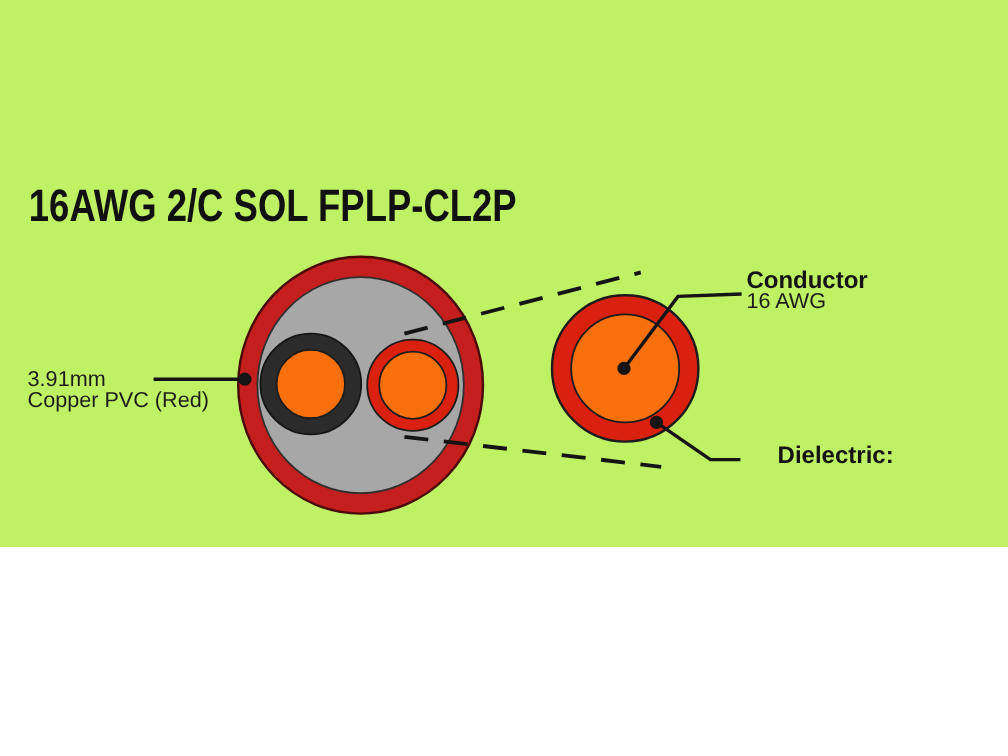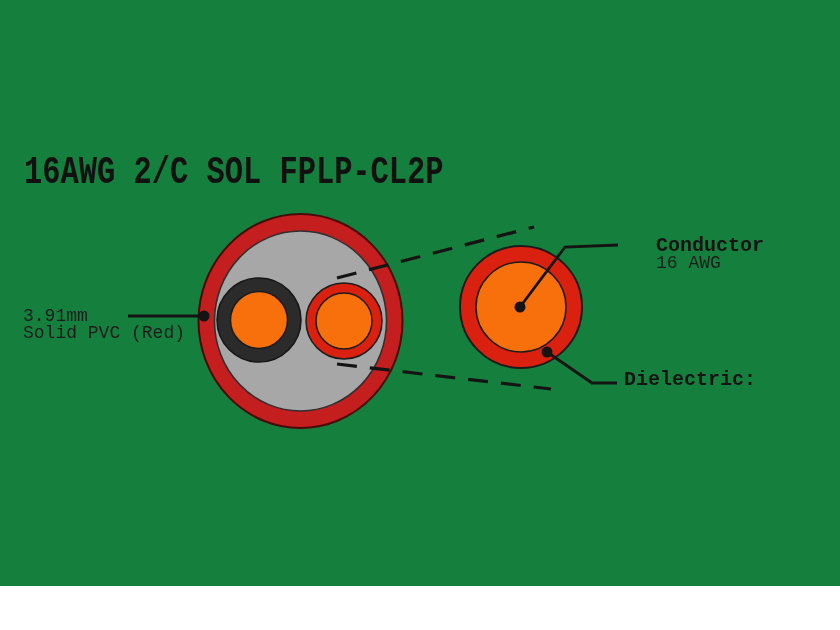--- a/index.html
+++ b/index.html
@@ -1,24 +1,23 @@
 <!DOCTYPE html>
 <html><head>
 <meta charset="utf-8">
 <style>
   * { margin: 0; padding: 0; box-sizing: border-box; }
   html, body { background: #ffffff; }
   body { font-family: "Liberation Sans", sans-serif; }
   .stage {
     position: relative;
     width: 840px;
-    height: 586px;
-    background: #15803d;
+    height: 456px;
+    background: #bef264;
     overflow: hidden;
-    font-family: Liberation Mono, monospace;
   }
   .diagram-svg {
     position: absolute;
     left: 0; top: 0;
     width: 840px; height: 630px;
   }
   .page-title {
     position: absolute;
     left: 24px;
     top: 151px;
@@ -41,22 +40,22 @@
     line-height: 18px;
     color: #141414;
   }
   .callout .label-line {
     font-size: 18px;
     font-weight: 400;
     line-height: 17px;
     color: #1c1c1c;
   }
   .callout-jacket     { left: 23px;  top: 308px; }
-  .callout-conductor  { left: 656px; top: 225px; margin-top: 12px; }
-  .callout-dielectric { left: 624px; top: 371px; }
+  .callout-conductor  { left: 622px; top: 225px; }
+  .callout-dielectric { left: 648px; top: 371px; }
 </style>
 </head>
 <body>
 
 <div class="stage">
 
   <div class="page-title">16AWG 2/C SOL FPLP-CL2P</div>
 
   <svg class="diagram-svg" viewBox="0 0 840 630" aria-hidden="true">
 
@@ -81,21 +80,21 @@
 
     <polyline points="520,307 565,247 618,245" fill="none" stroke="#141414" stroke-width="2.8"></polyline>
     <circle cx="520" cy="307" r="5.5" fill="#141414"></circle>
 
     <polyline points="547,352 592,383 617,383" fill="none" stroke="#141414" stroke-width="2.8"></polyline>
     <circle cx="547" cy="352" r="5.5" fill="#141414"></circle>
   </svg>
 
   <div class="callout callout-jacket">
     <div class="label-line">3.91mm</div>
-    <div class="label-line">Solid PVC (Red)</div>
+    <div class="label-line">Copper PVC (Red)</div>
   </div>
 
   <div class="callout callout-conductor">
     <div class="label-name">Conductor</div>
     <div class="label-line">16 AWG</div>
   </div>
 
   <div class="callout callout-dielectric">
     <div class="label-name">Dielectric:</div>
   </div>

